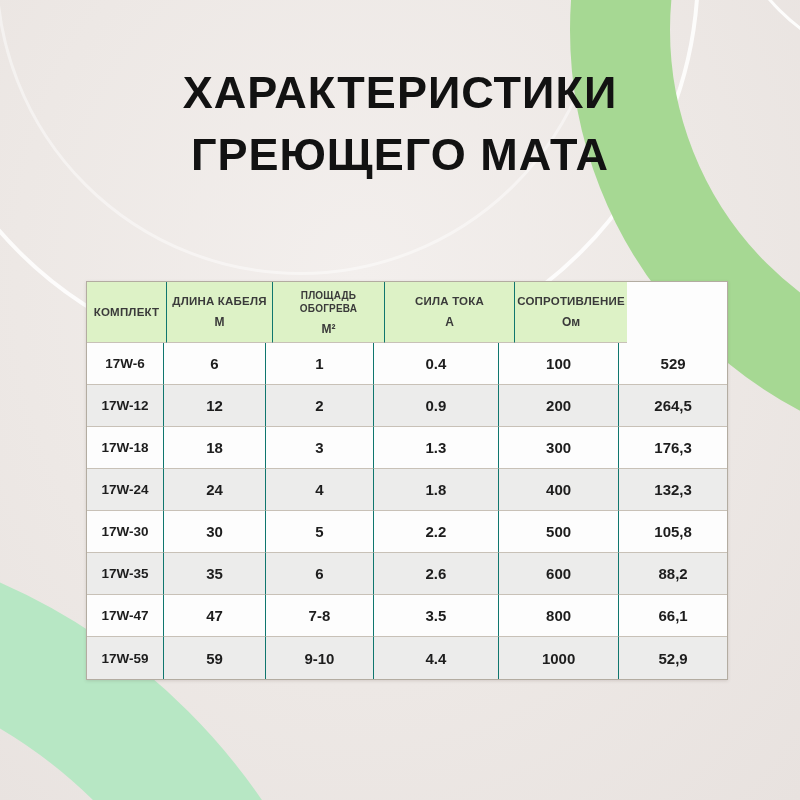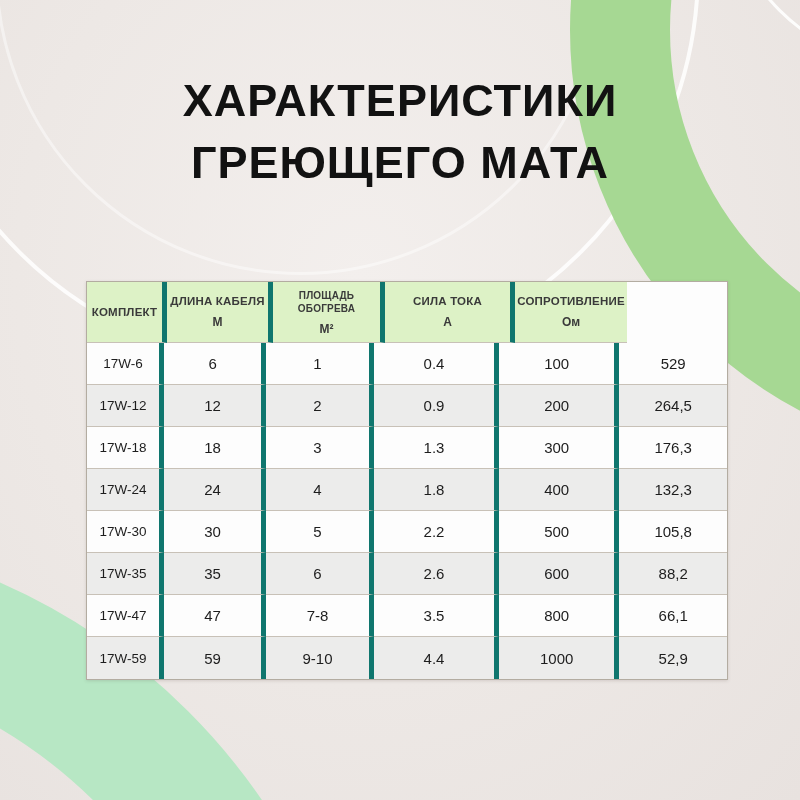--- a/index.html
+++ b/index.html
@@ -27,55 +27,55 @@
   .arc-white-tl-2{
     left:-5px;top:-335px;width:610px;height:610px;
     border:3px solid rgba(255,255,255,0.45);
   }
   .band-mint-bl{
     left:-870px;top:530px;width:1240px;height:1240px;
     border:130px solid var(--mint);
   }
   
   .title{
-    position:absolute;left:0;top:70px;width:100%;
+    position:absolute;left:0;top:62px;width:100%;
     text-align:center;color:#121212;
     font-weight:bold;font-size:45px;line-height:62px;letter-spacing:1px;
   }
   
   .spec-table{
     position:absolute;left:86px;top:281px;width:642px;
     border:1px solid #b3aca1;
     box-sizing:border-box;
     background:#fdfdfd;
     box-shadow:0 1px 3px rgba(90,80,70,0.18);
   }
   .t-row{display:flex;}
   .t-cell{
     box-sizing:border-box;
-    border-right:5px solid #0f766e;
+    border-right:1px solid #0f766e;
     border-bottom:1px solid #c8c1b7;
     display:flex;flex-direction:column;align-items:center;justify-content:center;
     text-align:center;
   }
   .t-cell:last-child{border-right:none;}
   .t-row:last-child .t-cell{border-bottom:none;}
   .c0{width:80px;justify-content:center;}  .c1{width:106px;} .c2{width:112px;}
   .c3{width:130px;} .c4{width:125px;} .c5{width:112px;}
   .head .t-cell{
     height:61px;
     background:var(--header-bg);
     color:#3a3a3a;font-weight:bold;
   }
   .h-label{font-size:11.5px;line-height:13px;letter-spacing:0.2px;}
   .h-label.small{font-size:10px;}
   .h-unit{font-size:12px;margin-top:7px;}
   .body .t-cell{
     height:42px;
-    color:#1d1d1d;font-weight:normal;font-size:15px;
+    color:#1d1d1d;font-weight:bold;font-size:15px;
   }
   .body .t-cell.c0{font-size:13.5px;}
   .body .t-row.even .t-cell{background:#fdfdfd;}
   .body .t-row.odd  .t-cell{background:#ececeb;}
 </style>
 </head>
 <body>
 
 <div class="page" style="--green-ring: #a6d893; --mint: #b7e7c4; --header-bg: #ddf2c6;">
 

